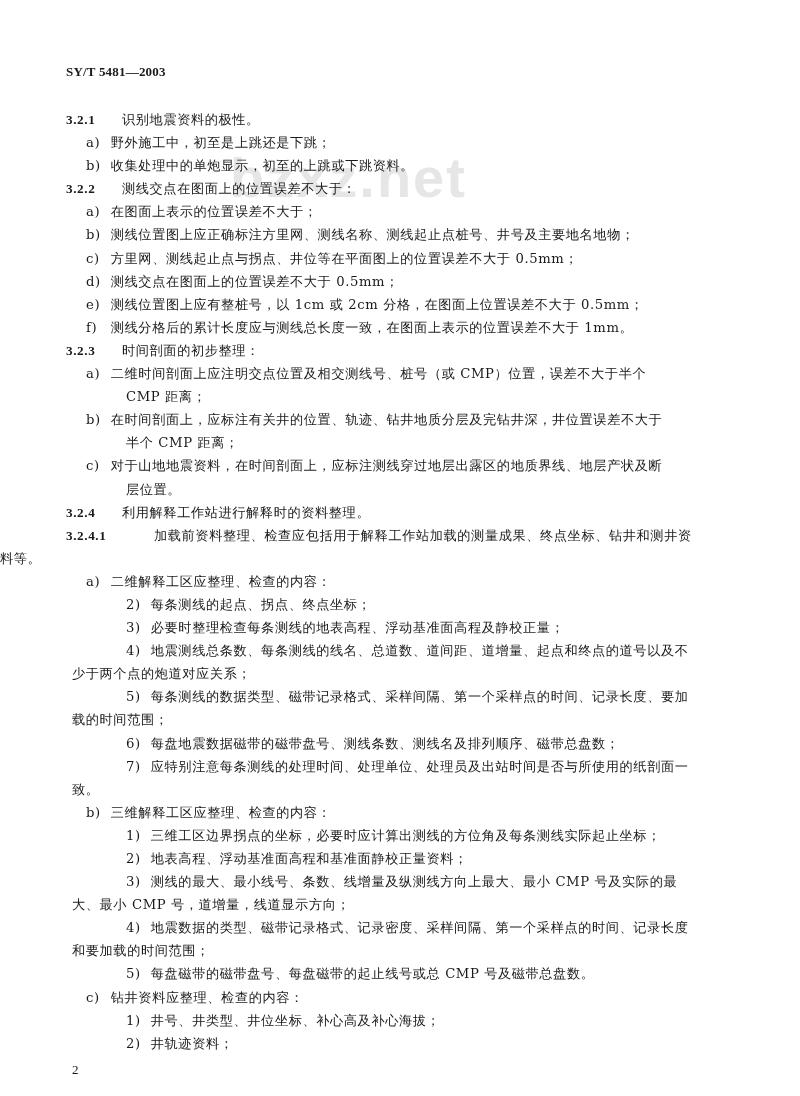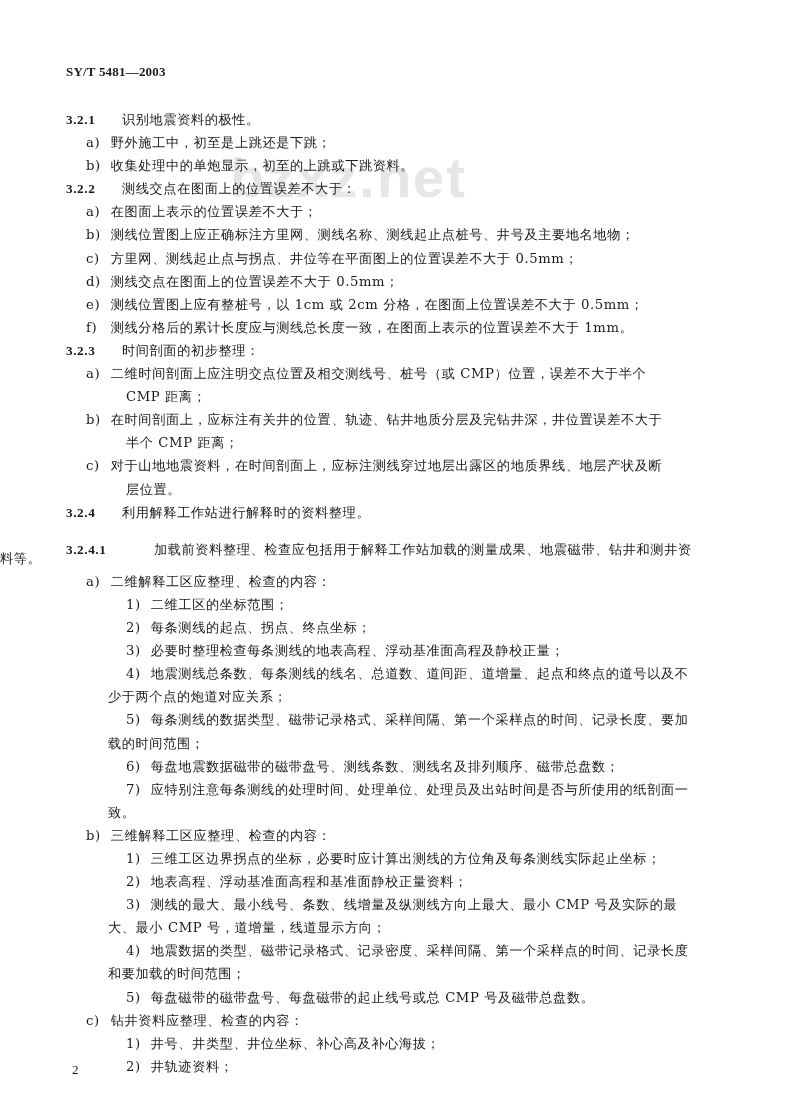--- a/index.html
+++ b/index.html
@@ -18,27 +18,27 @@
     line-height: 1;
   }
   .content { position: absolute; left: 0; top: 108px; width: 800px; z-index: 1; }
   .line {
     position: relative; font-size: 13.2px; line-height: 23.1px; height: 23.1px; white-space: nowrap;
     letter-spacing: 0.6px;
   }
   .num { font-weight: bold; font-family: "Liberation Serif", serif; display: inline-block; }
   .sec { padding-left: 66px; }
   .sec .num { width: 56px; }
-  .sec4 .num { width: 88px; margin-top: 14px; }
+  .sec4 .num { width: 88px; }
   .sec32 .num { width: 40px; }
   .title-bold { font-weight: bold; }
   .ind1 { padding-left: 86px; }
   .ind1c { padding-left: 126px; }
   .ind2 { padding-left: 126px; }
-  .ind2c { padding-left: 108px; }
+  .ind2c { padding-left: 72px; }
   .indFull { }
   .label { display: inline-block; min-width: 20px; }
   .footer {
     position: absolute; left: 72px; top: 1062px; font-size: 13px; font-family: "Liberation Serif", serif;
   }
 </style>
 </head>
 <body>
 
 <div class="page">
@@ -57,24 +57,23 @@
       <div class="line ind1"><span class="label">e)</span> <span class="">测线位置图上应有整桩号，以 1cm 或 2cm 分格，在图面上位置误差不大于 0.5mm；</span></div>
       <div class="line ind1"><span class="label">f)</span> <span class="">测线分格后的累计长度应与测线总长度一致，在图面上表示的位置误差不大于 1mm。</span></div>
       <div class="line sec sec"><span class="num">3.2.3</span><span class="">时间剖面的初步整理：</span></div>
       <div class="line ind1"><span class="label">a)</span> <span class="">二维时间剖面上应注明交点位置及相交测线号、桩号（或 CMP）位置，误差不大于半个</span></div>
       <div class="line ind1c"><span class="">CMP 距离；</span></div>
       <div class="line ind1"><span class="label">b)</span> <span class="">在时间剖面上，应标注有关井的位置、轨迹、钻井地质分层及完钻井深，井位置误差不大于</span></div>
       <div class="line ind1c"><span class="">半个 CMP 距离；</span></div>
       <div class="line ind1"><span class="label">c)</span> <span class="">对于山地地震资料，在时间剖面上，应标注测线穿过地层出露区的地质界线、地层产状及断</span></div>
       <div class="line ind1c"><span class="">层位置。</span></div>
       <div class="line sec sec"><span class="num">3.2.4</span><span class="">利用解释工作站进行解释时的资料整理。</span></div>
-      <div class="line sec sec4"><span class="num">3.2.4.1</span><span class="">加载前资料整理、检查应包括用于解释工作站加载的测量成果、地震磁带、钻井和测井资</span></div>
+      <div class="line sec sec4"><span class="num">3.2.4.1</span><span class="">加载前资料整理、检查应包括用于解释工作站加载的测量成果、终点坐标、钻井和测井资</span></div>
       <div class="line indFull"><span class="">料等。</span></div>
       <div class="line ind1"><span class="label">a)</span> <span class="">二维解释工区应整理、检查的内容：</span></div>
-      <div class="line ind2"><span class="label">1)</span> <span class="">二维工区的坐标范围；</span></div>
       <div class="line ind2"><span class="label">2)</span> <span class="">每条测线的起点、拐点、终点坐标；</span></div>
       <div class="line ind2"><span class="label">3)</span> <span class="">必要时整理检查每条测线的地表高程、浮动基准面高程及静校正量；</span></div>
       <div class="line ind2"><span class="label">4)</span> <span class="">地震测线总条数、每条测线的线名、总道数、道间距、道增量、起点和终点的道号以及不</span></div>
       <div class="line ind2c"><span class="">少于两个点的炮道对应关系；</span></div>
       <div class="line ind2"><span class="label">5)</span> <span class="">每条测线的数据类型、磁带记录格式、采样间隔、第一个采样点的时间、记录长度、要加</span></div>
       <div class="line ind2c"><span class="">载的时间范围；</span></div>
       <div class="line ind2"><span class="label">6)</span> <span class="">每盘地震数据磁带的磁带盘号、测线条数、测线名及排列顺序、磁带总盘数；</span></div>
       <div class="line ind2"><span class="label">7)</span> <span class="">应特别注意每条测线的处理时间、处理单位、处理员及出站时间是否与所使用的纸剖面一</span></div>
       <div class="line ind2c"><span class="">致。</span></div>
       <div class="line ind1"><span class="label">b)</span> <span class="">三维解释工区应整理、检查的内容：</span></div>

